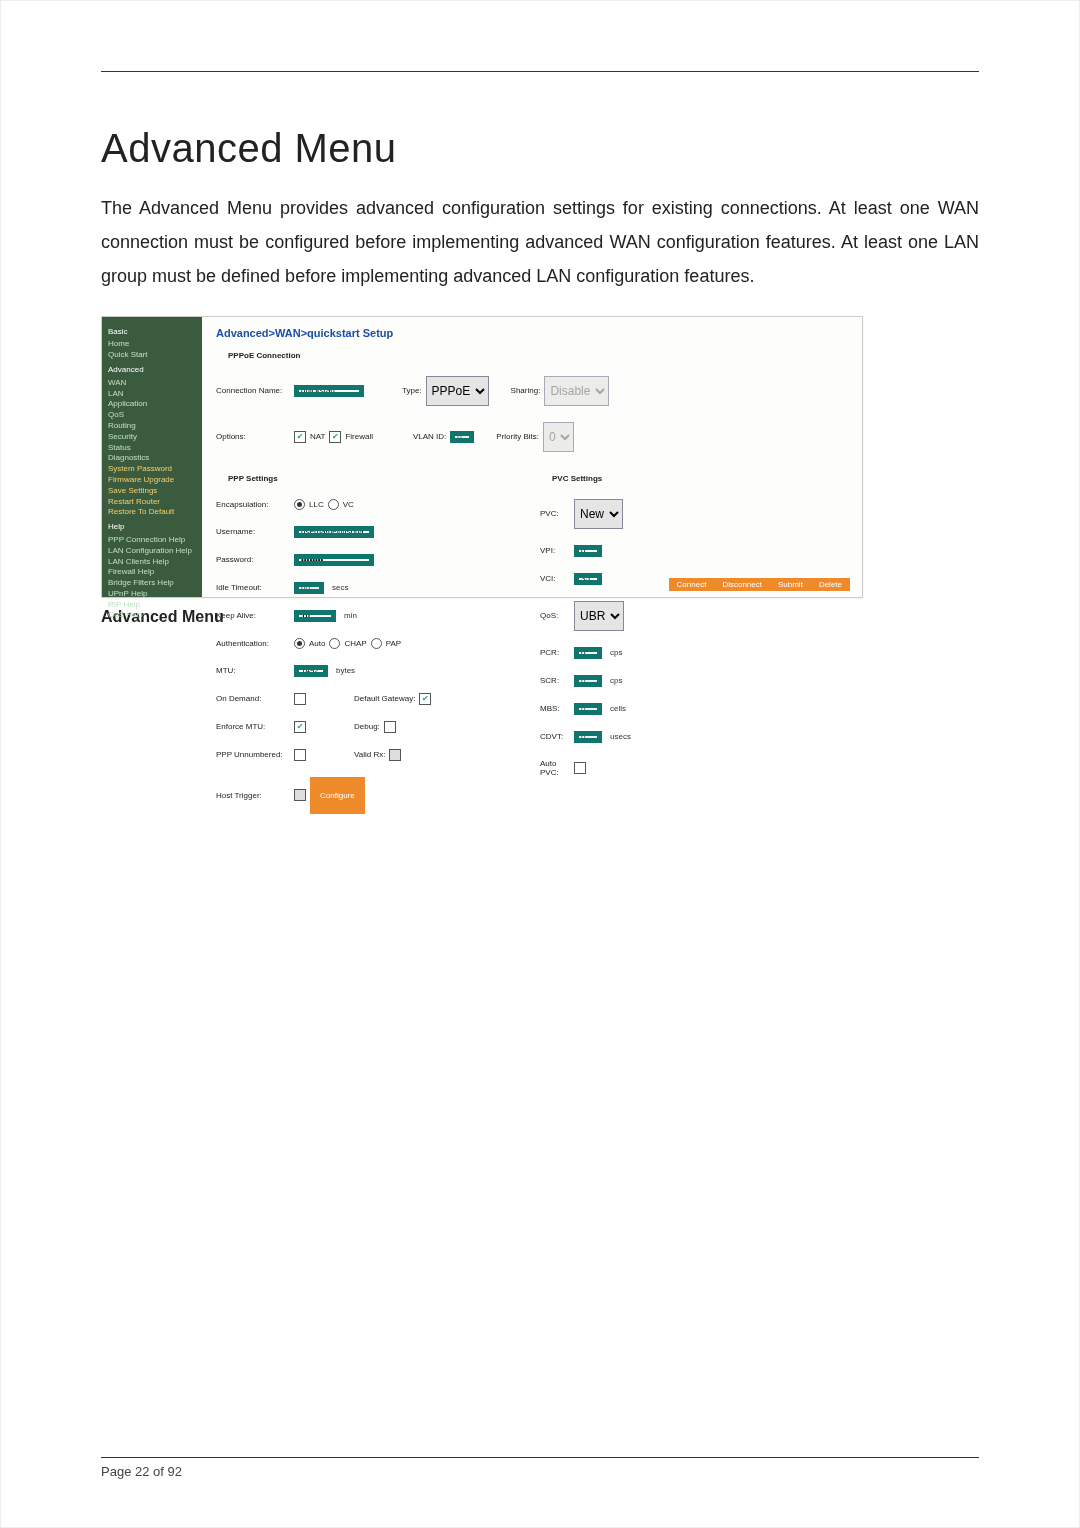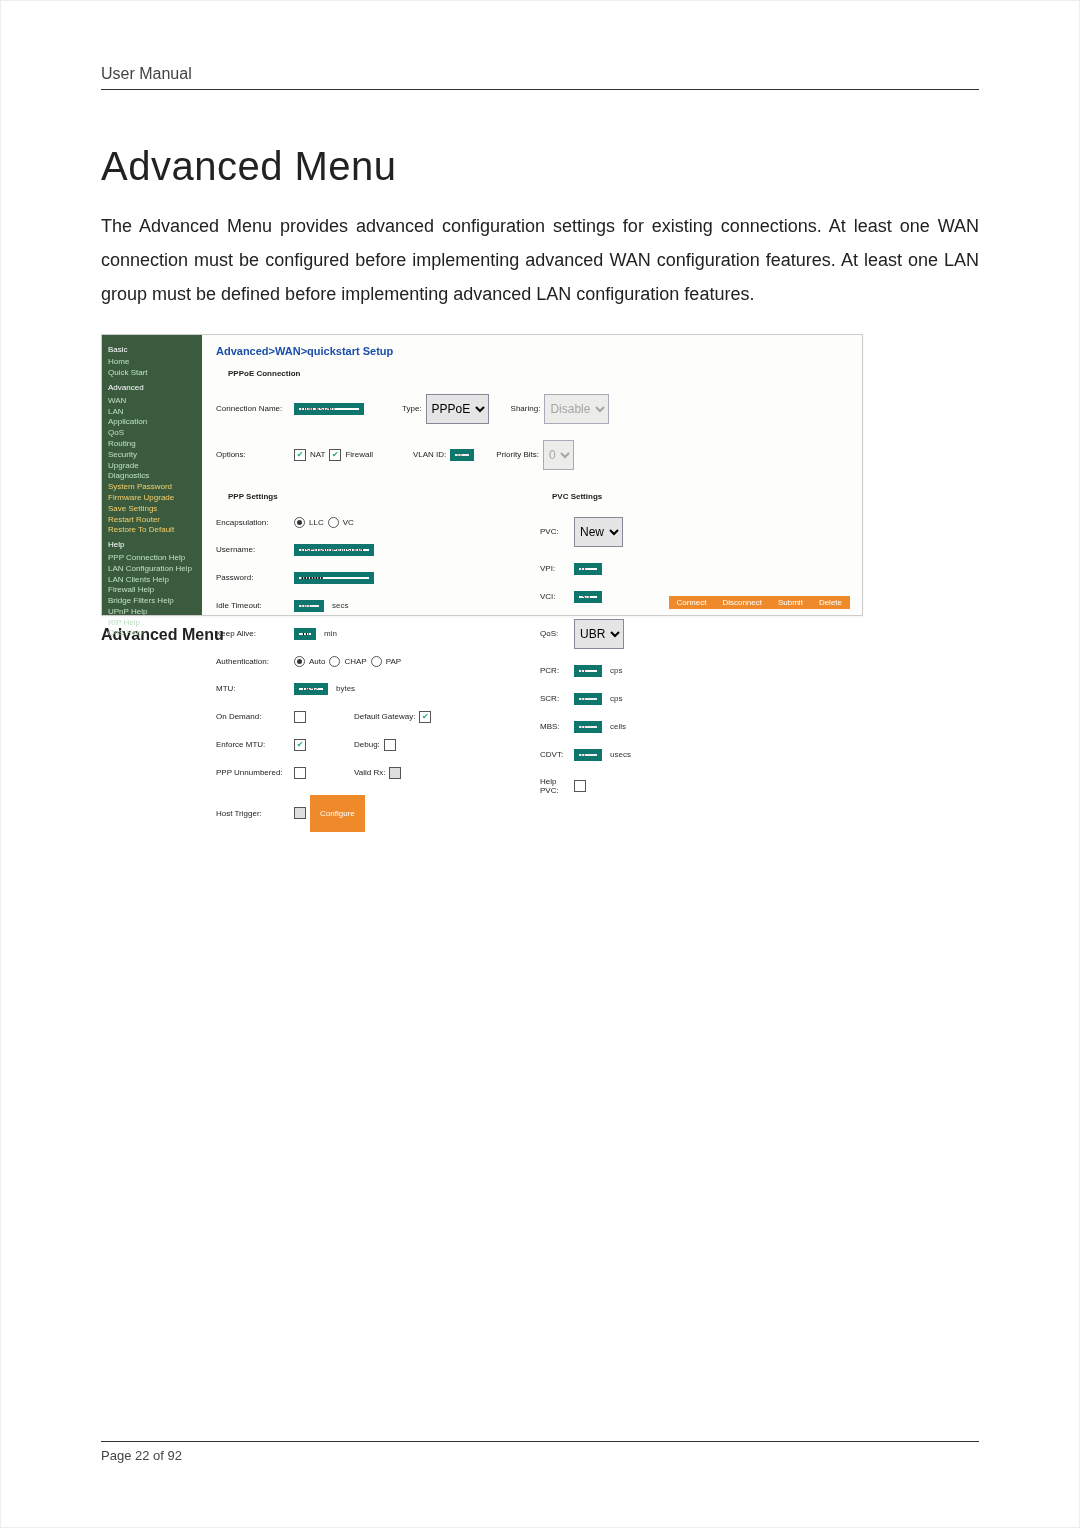--- a/index.html
+++ b/index.html
@@ -25,48 +25,47 @@
 .rdo{width:9px;height:9px;border:1px solid #555;border-radius:50%;display:inline-block;position:relative;background:#fff}
 .rdo.on::after{content:"";position:absolute;left:2px;top:2px;width:5px;height:5px;border-radius:50%;background:#333}
 .twocol{display:flex;gap:24px}
 .colL{flex:0 0 300px}
 .colR{flex:0 0 160px}
 .unit{color:#333;margin-left:4px}
 .btnrow{position:absolute;right:12px;bottom:6px;display:flex;gap:0}
 .btn{background:#ef8a2b;color:#fff;border:none;font-size:8px;padding:2px 8px;cursor:pointer}
 .btn.cfg{background:#ef8a2b;padding:14px 10px}
 .caption{font-weight:bold;font-size:16px;margin-top:8px}
-.footer{position:absolute;left:100px;right:100px;bottom:64px}
+.footer{position:absolute;left:100px;right:100px;bottom:48px}
 .footer-hr{border:none;border-top:1.5px solid #333;margin-bottom:6px}
 .page-num{font-size:13px;color:#444}
 </style>
 </head>
 <body>
 <div class="page">
 
-<div class="doc-header">User Manual</div>
 <hr class="hr">
 
 <h1 class="adv-title">Advanced Menu</h1>
 <p class="para">The Advanced Menu provides advanced configuration settings for existing connections. At least one WAN connection must be configured before implementing advanced WAN configuration features. At least one LAN group must be defined before implementing advanced LAN configuration features.</p>
 
 <div class="shot">
   <div class="sidebar">
     <div class="grp-title">Basic</div>
     <a>Home</a>
     <a>Quick Start</a>
 
     <div class="grp-title">Advanced</div>
     <a>WAN</a>
     <a>LAN</a>
     <a>Application</a>
     <a>QoS</a>
     <a>Routing</a>
     <a>Security</a>
-    <a>Upgrade</a>
+    <a>Status</a>
     <a>Diagnostics</a>
     <a class="orange">System Password</a>
     <a class="orange">Firmware Upgrade</a>
     <a class="orange">Save Settings</a>
     <a class="orange">Restart Router</a>
     <a class="orange">Restore To Default</a>
 
     <div class="grp-title">Help</div>
     <a>PPP Connection Help</a>
     <a>LAN Configuration Help</a>
@@ -124,21 +123,21 @@
               <span class="lbl">Password:</span>
           <input class="inp" style="width: 80px;" value="••••••••">
             </div>
         <div class="row">
               <span class="lbl">Idle Timeout:</span>
           <input class="inp" style="width: 30px; background: rgb(238, 238, 238);" disabled="" value="60">
           <span class="unit">secs</span>
             </div>
         <div class="row">
               <span class="lbl">Keep Alive:</span>
-          <input class="inp" style="width: 22px; font-weight: bold;" value="10">
+          <input class="inp" style="width: 42px; font-weight: bold;" value="10">
           <span class="unit">min</span>
             </div>
         <div class="row">
               <span class="lbl">Authentication:</span>
           <span class="rdo on"></span>
               <span>Auto</span>
           <span class="rdo"></span>
               <span>CHAP</span>
           <span class="rdo"></span>
               <span>PAP</span>
@@ -208,21 +207,21 @@
               <span style="width:30px">MBS:</span>
           <input class="inp" style="width: 28px; background: rgb(238, 238, 238);" disabled="" value="0">
           <span class="unit">cells</span>
             </div>
         <div class="row">
               <span style="width:30px">CDVT:</span>
           <input class="inp" style="width: 28px; background: rgb(238, 238, 238);" disabled="" value="0">
           <span class="unit">usecs</span>
             </div>
         <div class="row">
-              <span style="width:30px">Help PVC:</span>
+              <span style="width:30px">Auto PVC:</span>
           <span class="chk"></span>
             </div>
       </div>
     </div>
 
     <div class="btnrow">
       <button class="btn">Connect</button>
       <button class="btn">Disconnect</button>
       <button class="btn">Submit</button>
       <button class="btn">Delete</button>

